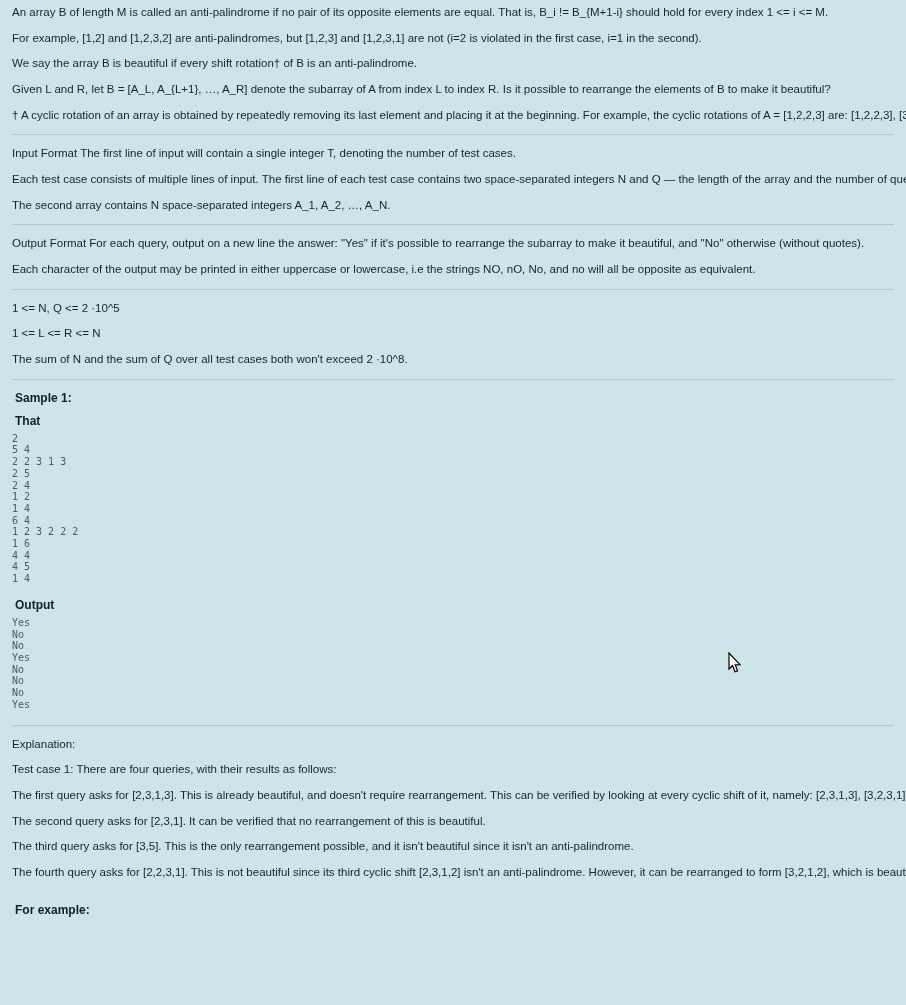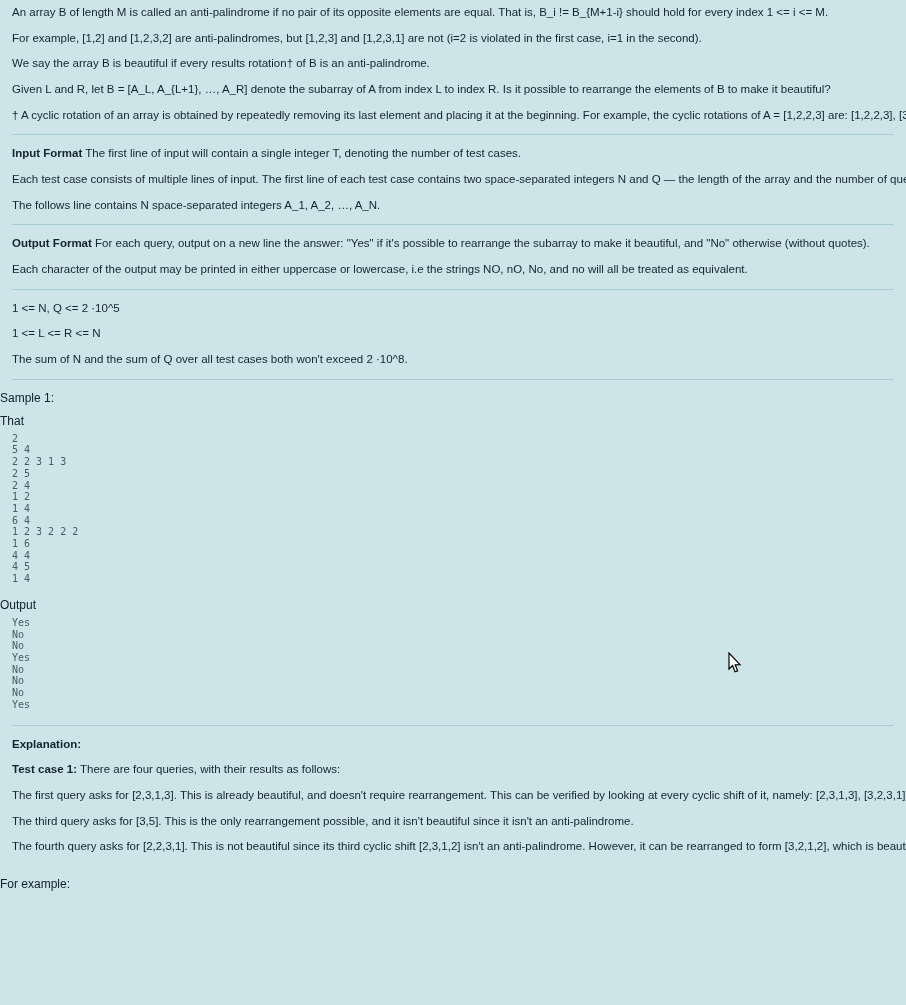--- a/index.html
+++ b/index.html
@@ -23,31 +23,31 @@
   }
   .para {
     margin: 0;
     padding: 4px 12px 5px 12px;
     font-size: 11.5px;
     line-height: 1.45;
     color: #13252e;
     white-space: nowrap;
   }
   .lead {
-    font-weight: bold;
+    font-weight: normal;
   }
   .divider {
     height: 0;
     border-top: 1px solid #a8ccd4;
     margin: 6px 12px 6px 12px;
   }
   .heading {
     margin: 0;
-    padding: 5px 12px 4px 0;
-    font-weight: normal;
+    padding: 5px 12px 4px 15px;
+    font-weight: bold;
     font-size: 12px;
     color: #0e2029;
   }
   .codeblock {
     margin: 0;
     padding: 1px 12px 2px 12px;
     font-family: "DejaVu Sans Mono", "Liberation Mono", monospace;
     font-size: 10px;
     line-height: 11.7px;
     color: #4a5b63;
@@ -66,38 +66,38 @@
   }
 </style>
 </head>
 <body>
 
 <div class="page">
 
   <div>
     <p class="para">An array B of length M is called an anti-palindrome if no pair of its opposite elements are equal. That is, B_i != B_{M+1-i} should hold for every index 1 &lt;= i &lt;= M.</p>
     <p class="para">For example, [1,2] and [1,2,3,2] are anti-palindromes, but [1,2,3] and [1,2,3,1] are not (i=2 is violated in the first case, i=1 in the second).</p>
-    <p class="para">We say the array B is beautiful if every results rotation† of B is an anti-palindrome.</p>
+    <p class="para">We say the array B is beautiful if every shift rotation† of B is an anti-palindrome.</p>
     <p class="para">Given L and R, let B = [A_L, A_{L+1}, …, A_R] denote the subarray of A from index L to index R. Is it possible to rearrange the elements of B to make it beautiful?</p>
     <p class="para">† A cyclic rotation of an array is obtained by repeatedly removing its last element and placing it at the beginning. For example, the cyclic rotations of A = [1,2,2,3] are: [1,2,2,3], [3,1,2,2], [2,3,1,2], [2,2,3,1].</p>
   </div>
 
   <div class="divider"></div>
 
   <div>
     <p class="para"><span class="lead">Input Format</span> <span>The first line of input will contain a single integer T, denoting the number of test cases.</span></p>
     <p class="para">Each test case consists of multiple lines of input. The first line of each test case contains two space-separated integers N and Q — the length of the array and the number of queries.</p>
-    <p class="para">The follows line contains N space-separated integers A_1, A_2, …, A_N.</p>
+    <p class="para">The second array contains N space-separated integers A_1, A_2, …, A_N.</p>
   </div>
 
   <div class="divider"></div>
 
   <div>
     <p class="para"><span class="lead">Output Format</span> <span>For each query, output on a new line the answer: "Yes" if it's possible to rearrange the subarray to make it beautiful, and "No" otherwise (without quotes).</span></p>
-    <p class="para">Each character of the output may be printed in either uppercase or lowercase, i.e the strings NO, nO, No, and no will all be treated as equivalent.</p>
+    <p class="para">Each character of the output may be printed in either uppercase or lowercase, i.e the strings NO, nO, No, and no will all be opposite as equivalent.</p>
   </div>
 
   <div class="divider"></div>
 
   <div>
     <p class="para">1 &lt;= N, Q &lt;= 2 ·10^5</p>
     <p class="para">1 &lt;= L &lt;= R &lt;= N</p>
     <p class="para">The sum of N and the sum of Q over all test cases both won't exceed 2 ·10^8.</p>
   </div>
 
@@ -131,20 +131,21 @@
 Yes</div>
   </div>
 
   <div class="spacer-sm"></div>
   <div class="divider"></div>
 
   <div>
     <p class="para"><span class="lead">Explanation:</span></p>
     <p class="para"><span class="lead">Test case 1:</span> <span>There are four queries, with their results as follows:</span></p>
     <p class="para">The first query asks for [2,3,1,3]. This is already beautiful, and doesn't require rearrangement. This can be verified by looking at every cyclic shift of it, namely: [2,3,1,3], [3,2,3,1], [1,3,2,3], [3,1,3,2].</p>
+    <p class="para">The second query asks for [2,3,1]. It can be verified that no rearrangement of this is beautiful.</p>
     <p class="para">The third query asks for [3,5]. This is the only rearrangement possible, and it isn't beautiful since it isn't an anti-palindrome.</p>
     <p class="para">The fourth query asks for [2,2,3,1]. This is not beautiful since its third cyclic shift [2,3,1,2] isn't an anti-palindrome. However, it can be rearranged to form [3,2,1,2], which is beautiful.</p>
   </div>
 
   <div class="spacer-md"></div>
 
   <div>
     <div class="heading">For example:</div>
 
   </div>

